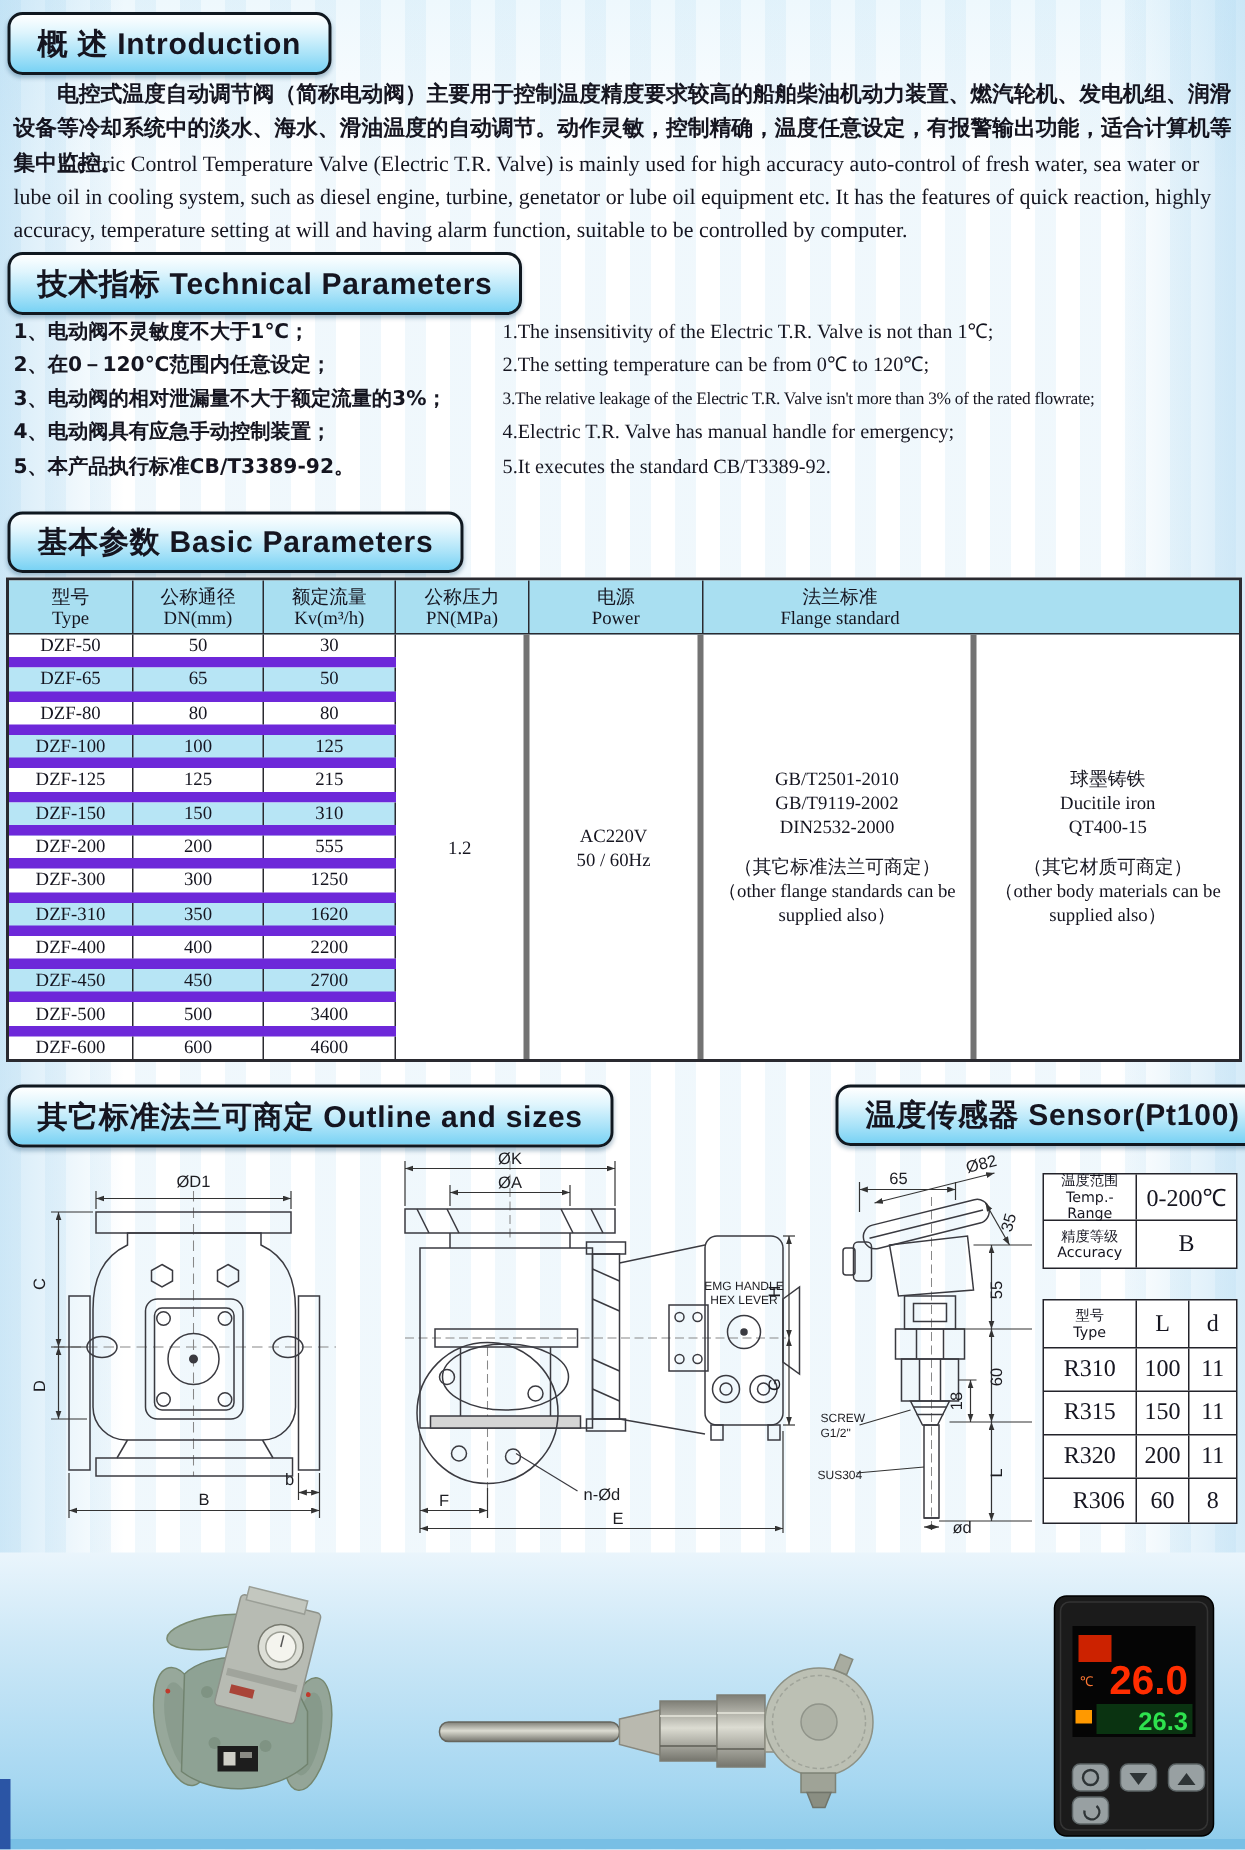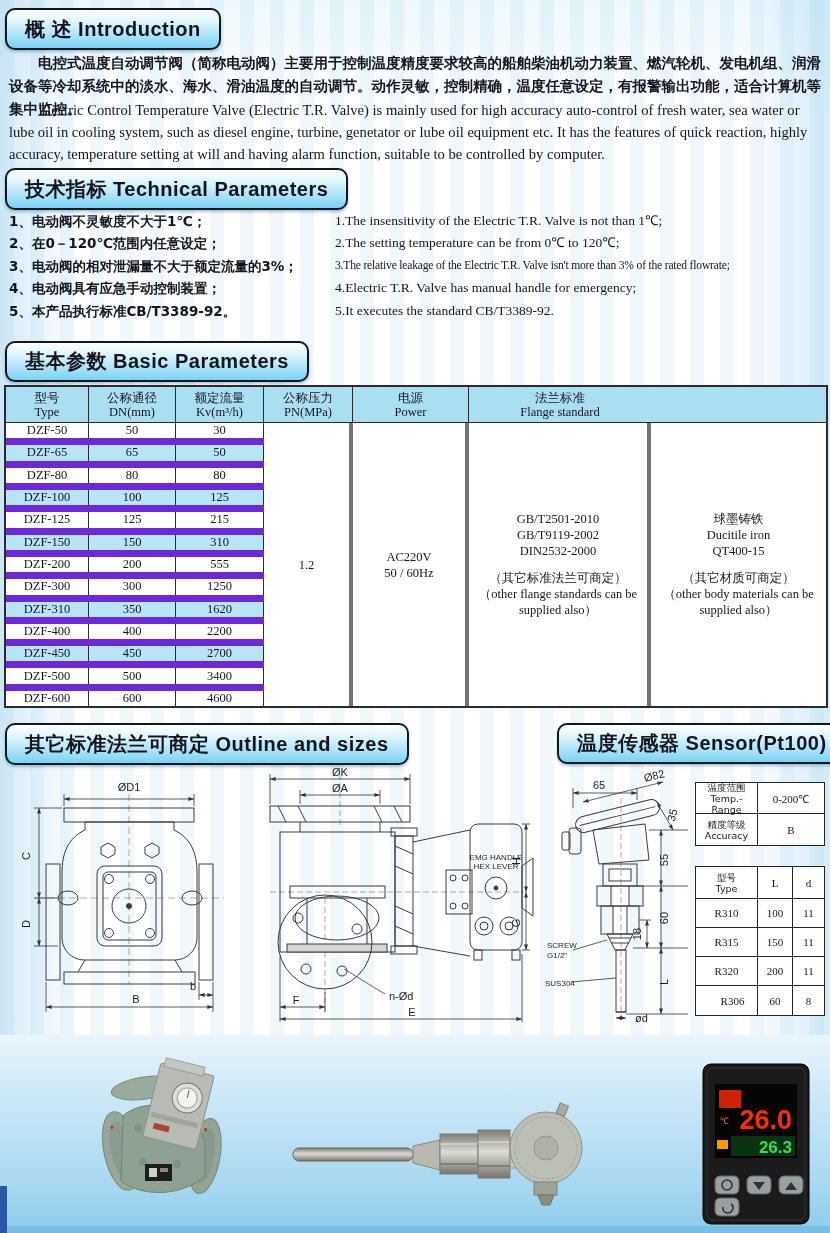--- a/index.html
+++ b/index.html
@@ -53,21 +53,21 @@
   .bm .gap{min-height:11px;}
   
   .stable{position:absolute;left:695px;width:130px;border:1.5px solid #23232a;background:#fff;
           box-sizing:border-box;font-family:"Liberation Serif",serif;}
   .srow{display:flex;border-bottom:1px solid #23232a;box-sizing:border-box;}
   .srow:last-child{border-bottom:none;}
   .scell{display:flex;flex-direction:column;align-items:center;justify-content:center;
          border-right:1px solid #23232a;box-sizing:border-box;text-align:center;}
   .scell:last-child{border-right:none;}
   .lab2{font-size:9.5px;line-height:11px;font-family:"DejaVu Sans",sans-serif;}
-  .val{font-size:11px;}
+  .val{font-size:16px;}
   
   svg text{font-family:"Liberation Sans",sans-serif;}
   .dlab{font-size:11px;fill:#1d1d22;}
   .dlab-s{font-size:8px;fill:#1d1d22;}
   .photo-strip{position:absolute;left:0;top:1035px;width:830px;height:198px;
       background:linear-gradient(180deg,#eaf5fc 0%,#cde8f7 30%,#a6d7f1 78%,#8ccbea 100%);}
   .photo-strip .edge{position:absolute;left:0;bottom:0;width:100%;height:7px;background:#78bfe5;}
   .corner-bar{position:absolute;left:0;top:1186px;width:7px;height:47px;background:#2b55a5;}
 </style>
 </head>

